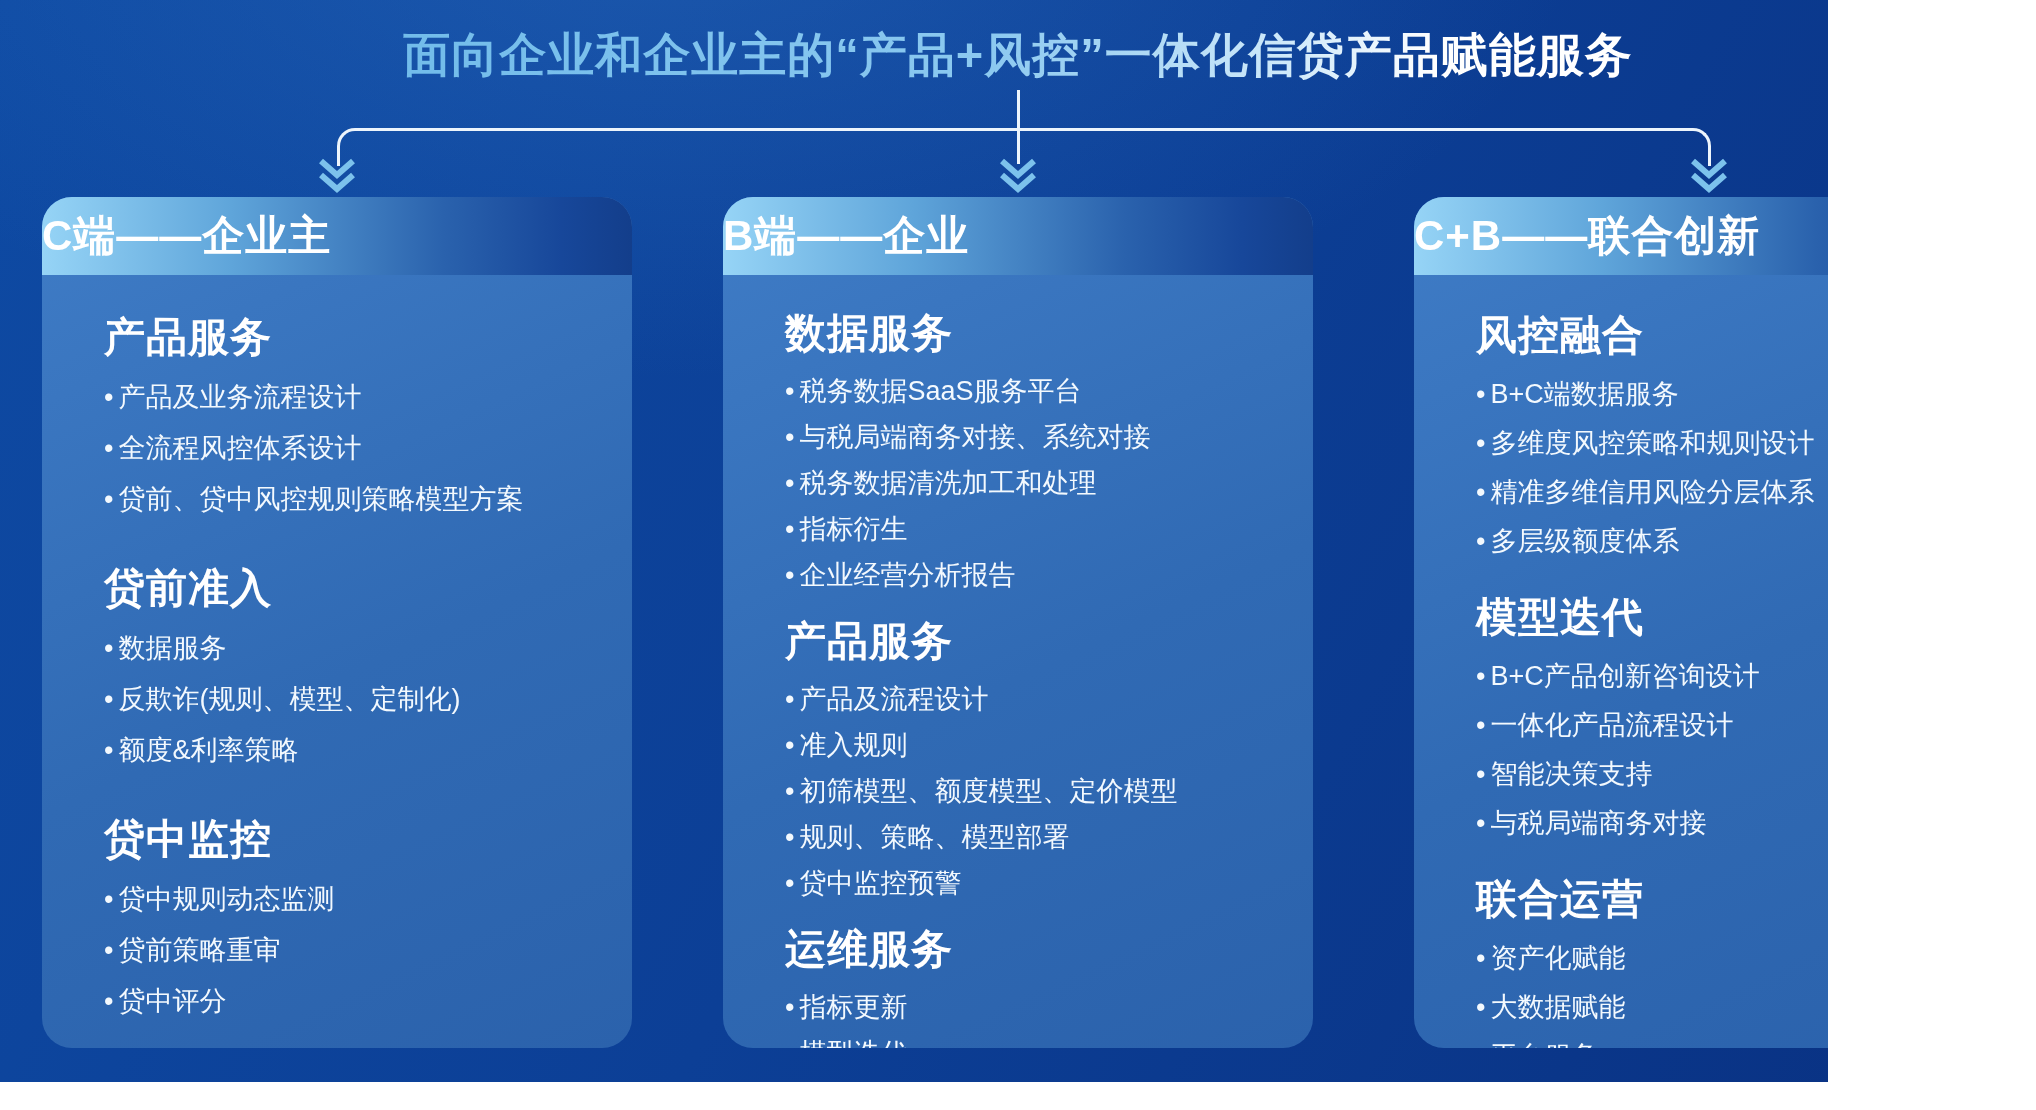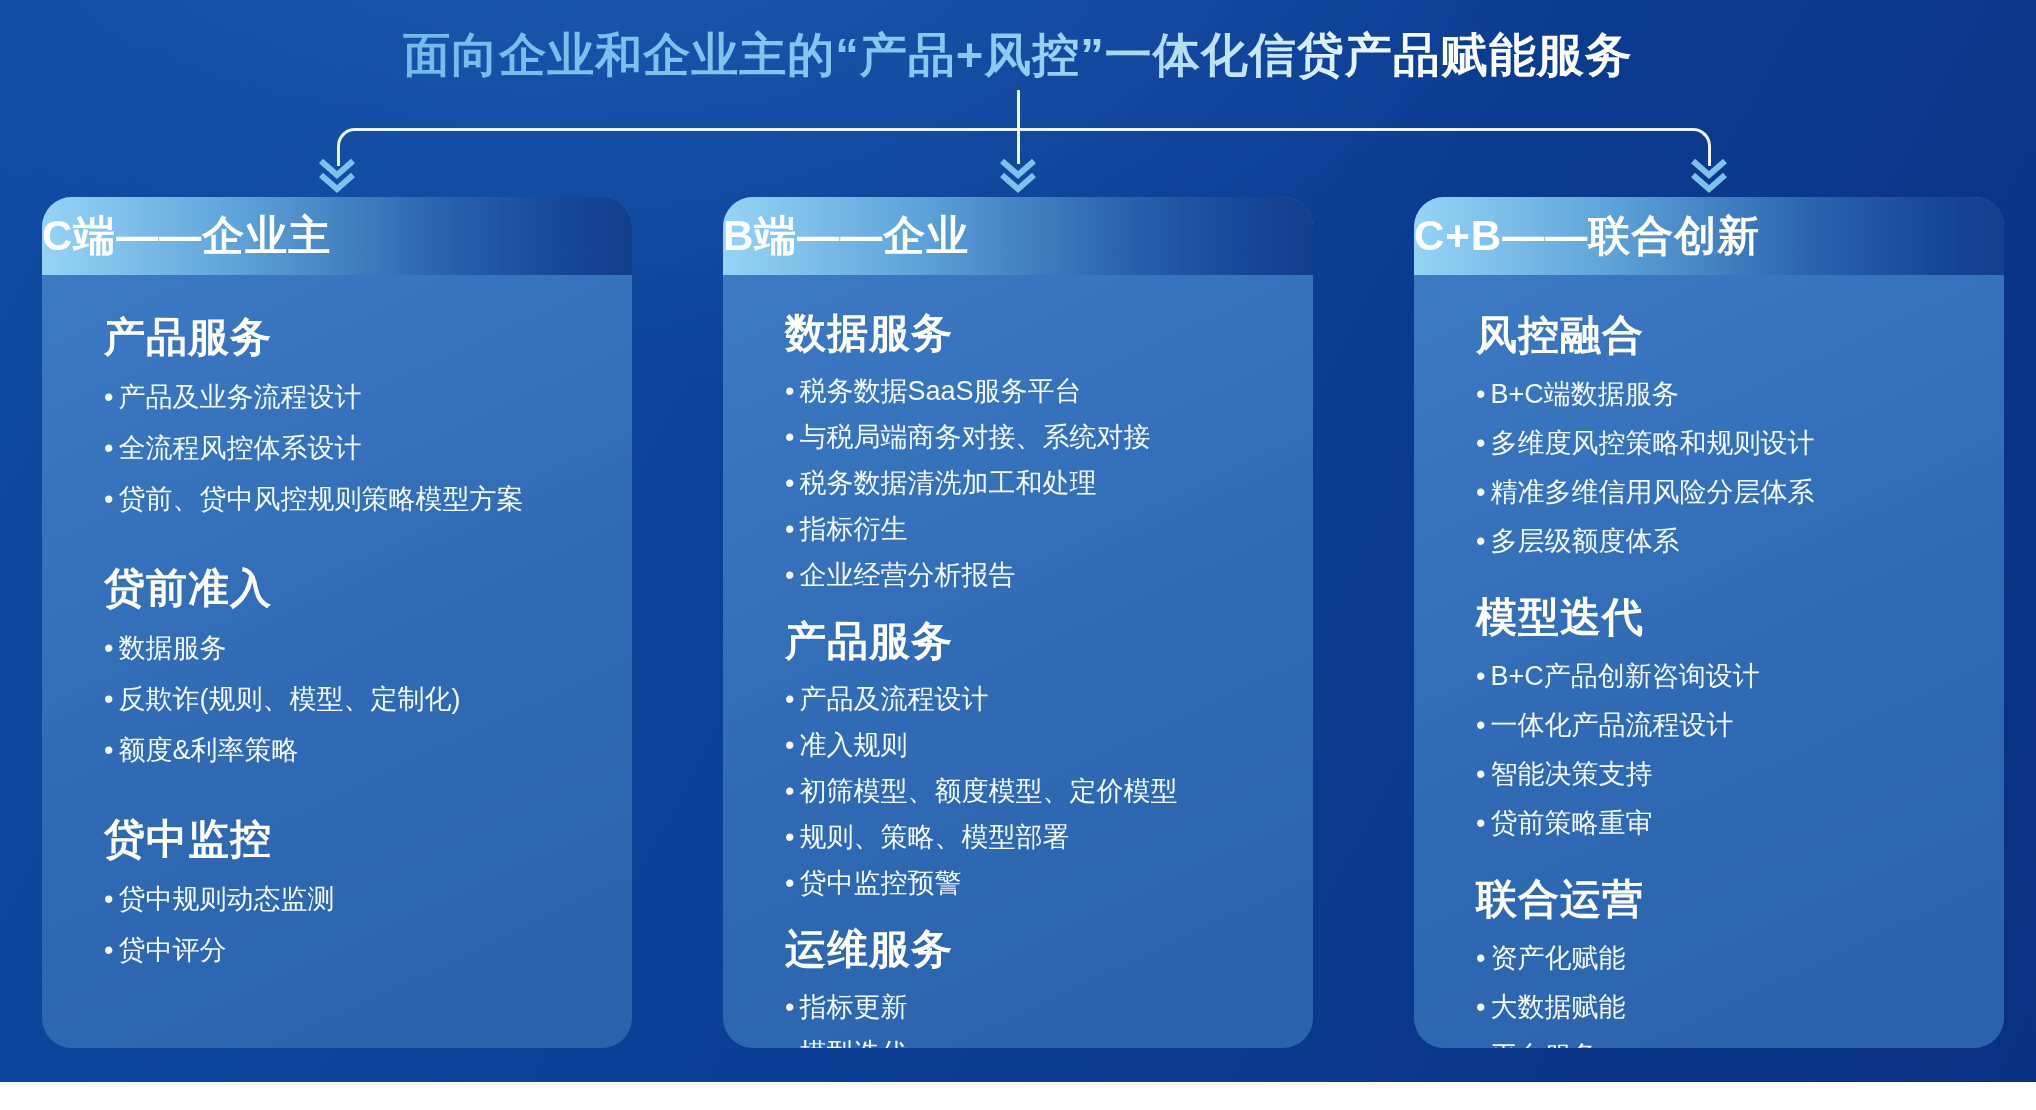--- a/index.html
+++ b/index.html
@@ -1,17 +1,17 @@
 <!DOCTYPE html>
 <html style="--line: #edf5fc; --chev: #7cc2ec; --tg1: #72bcea; --tg2: #8cc9f0; --tg3: #cfe9fa; --tg4: #ffffff;"><head>
 <meta charset="utf-8">
 <style>
   html,body{margin:0;padding:0;background:#ffffff;}
   .stage{
-    position:relative;width:2036px;height:1110px;overflow:hidden;background:#ffffff;
+    position:relative;width:1828px;height:1110px;overflow:hidden;background:#ffffff;
     font-family:"Liberation Sans","DejaVu Sans",sans-serif;
   }
   .bg{
     position:absolute;left:0;top:0;width:2036px;height:1082px;
     background:
       radial-gradient(1500px 750px at 32% -8%, rgba(52,120,200,0.38), rgba(52,120,200,0) 62%),
       linear-gradient(118deg,#0e4aa3 0%, #0c3f96 48%, #093182 100%);
   }
   
   .title{
@@ -117,20 +117,21 @@
             <ul class="items">
               <li><span class="dot">•</span><span>数据服务</span></li>
               <li><span class="dot">•</span><span>反欺诈(规则、模型、定制化)</span></li>
               <li><span class="dot">•</span><span>额度&amp;利率策略</span></li>
             </ul>
           </div>
           <div class="section">
             <h3 class="sec-head">贷中监控</h3>
             <ul class="items">
               <li><span class="dot">•</span><span>贷中规则动态监测</span></li>
+              <li><span class="dot">•</span><span>贷前策略重审</span></li>
               <li><span class="dot">•</span><span>贷中评分</span></li>
             </ul>
           </div>
         </div>
       </section>
       <section class="card n1">
         <header class="card-head">
           <span>B端——企业</span>
         </header>
         <div class="card-body">
@@ -177,21 +178,21 @@
               <li><span class="dot">•</span><span>精准多维信用风险分层体系</span></li>
               <li><span class="dot">•</span><span>多层级额度体系</span></li>
             </ul>
           </div>
           <div class="section">
             <h3 class="sec-head">模型迭代</h3>
             <ul class="items">
               <li><span class="dot">•</span><span>B+C产品创新咨询设计</span></li>
               <li><span class="dot">•</span><span>一体化产品流程设计</span></li>
               <li><span class="dot">•</span><span>智能决策支持</span></li>
-              <li><span class="dot">•</span><span>贷前策略重审</span></li>
+              <li><span class="dot">•</span><span>与税局端商务对接</span></li>
             </ul>
           </div>
           <div class="section">
             <h3 class="sec-head">联合运营</h3>
             <ul class="items">
               <li><span class="dot">•</span><span>资产化赋能</span></li>
               <li><span class="dot">•</span><span>大数据赋能</span></li>
               <li><span class="dot">•</span><span>平台服务</span></li>
             </ul>
           </div>

